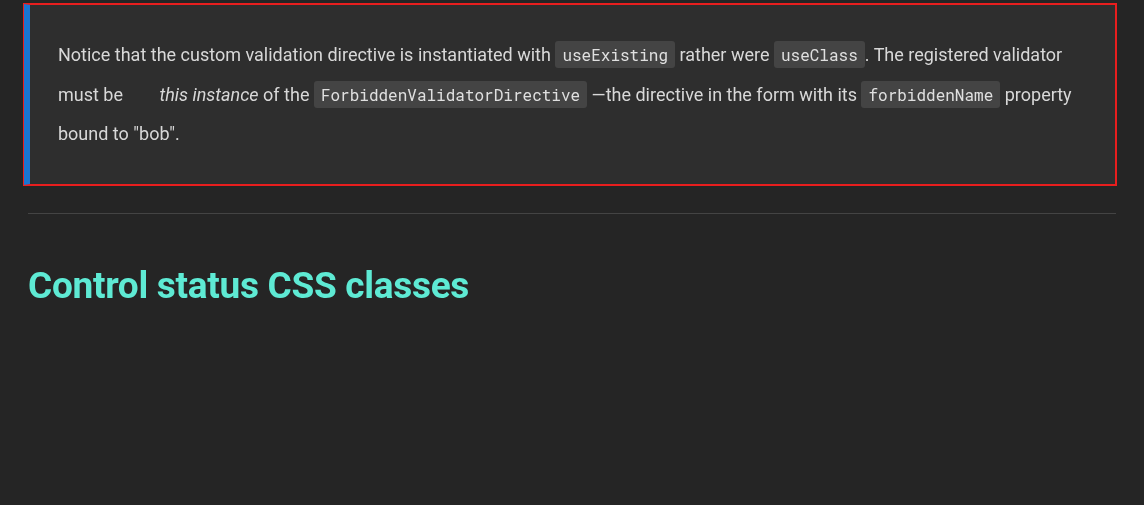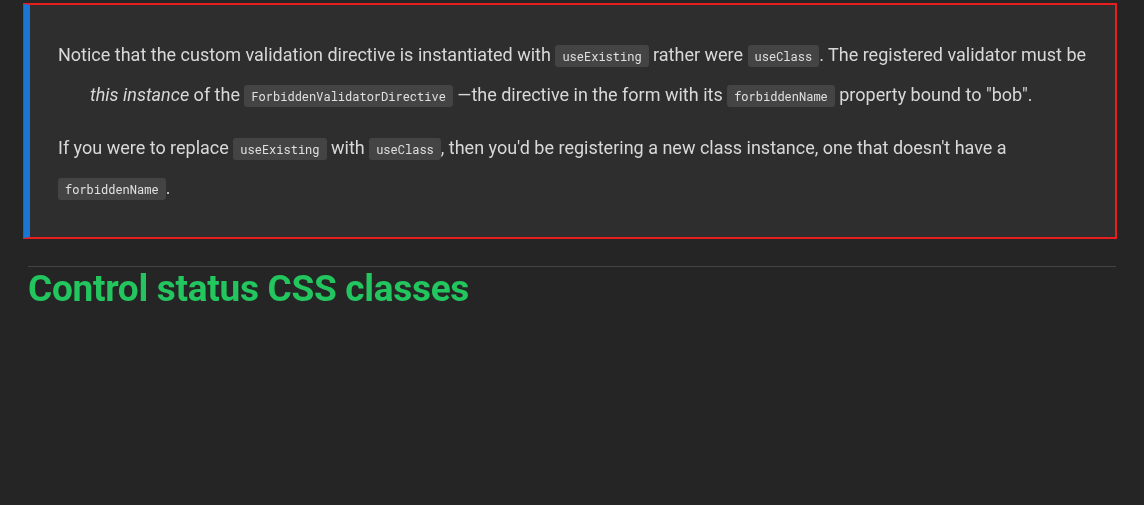--- a/index.html
+++ b/index.html
@@ -37,49 +37,47 @@
     }
     .callout p:first-child {
       margin-top: 14px;
     }
     code {
       font-family: 'Roboto Mono', 'Courier New', monospace;
       background-color: #444444;
       color: #e0e0e0;
       padding: 3px 7px;
       border-radius: 3px;
-      font-size: 12px;
+      font-size: 16px;
     }
     em {
       font-style: italic;
       margin-left: 32px;
     }
     hr {
       border: none;
       border-top: 1px solid #444444;
       margin: 28px 0 0 0;
     }
     h2 {
-      color: #22c55e;
+      color: #5eead4;
       font-size: 37px;
       font-weight: 700;
+      margin-top: 50px;
       letter-spacing: -0.3px;
     }
   </style>
 </head>
 <body>
 
 <div class="content-wrapper">
 
   <div class="callout">
     <p>
       <span>Notice that the custom validation directive is instantiated with </span><code>useExisting</code><span> rather were </span><code>useClass</code><span>. The registered validator must be </span><em>this instance</em><span> of the </span><code>ForbiddenValidatorDirective</code><span> —the directive in the form with its </span><code>forbiddenName</code><span> property bound to "bob".</span>
     </p>
-    <p>
-      <span>If you were to replace </span><code>useExisting</code><span> with </span><code>useClass</code><span>, then you'd be registering a new class instance, one that doesn't have a </span><code>forbiddenName</code><span>.</span>
-    </p>
   </div>
 
   <hr>
 
   <h2>Control status CSS classes</h2>
 
 </div>
 
 </body></html>

